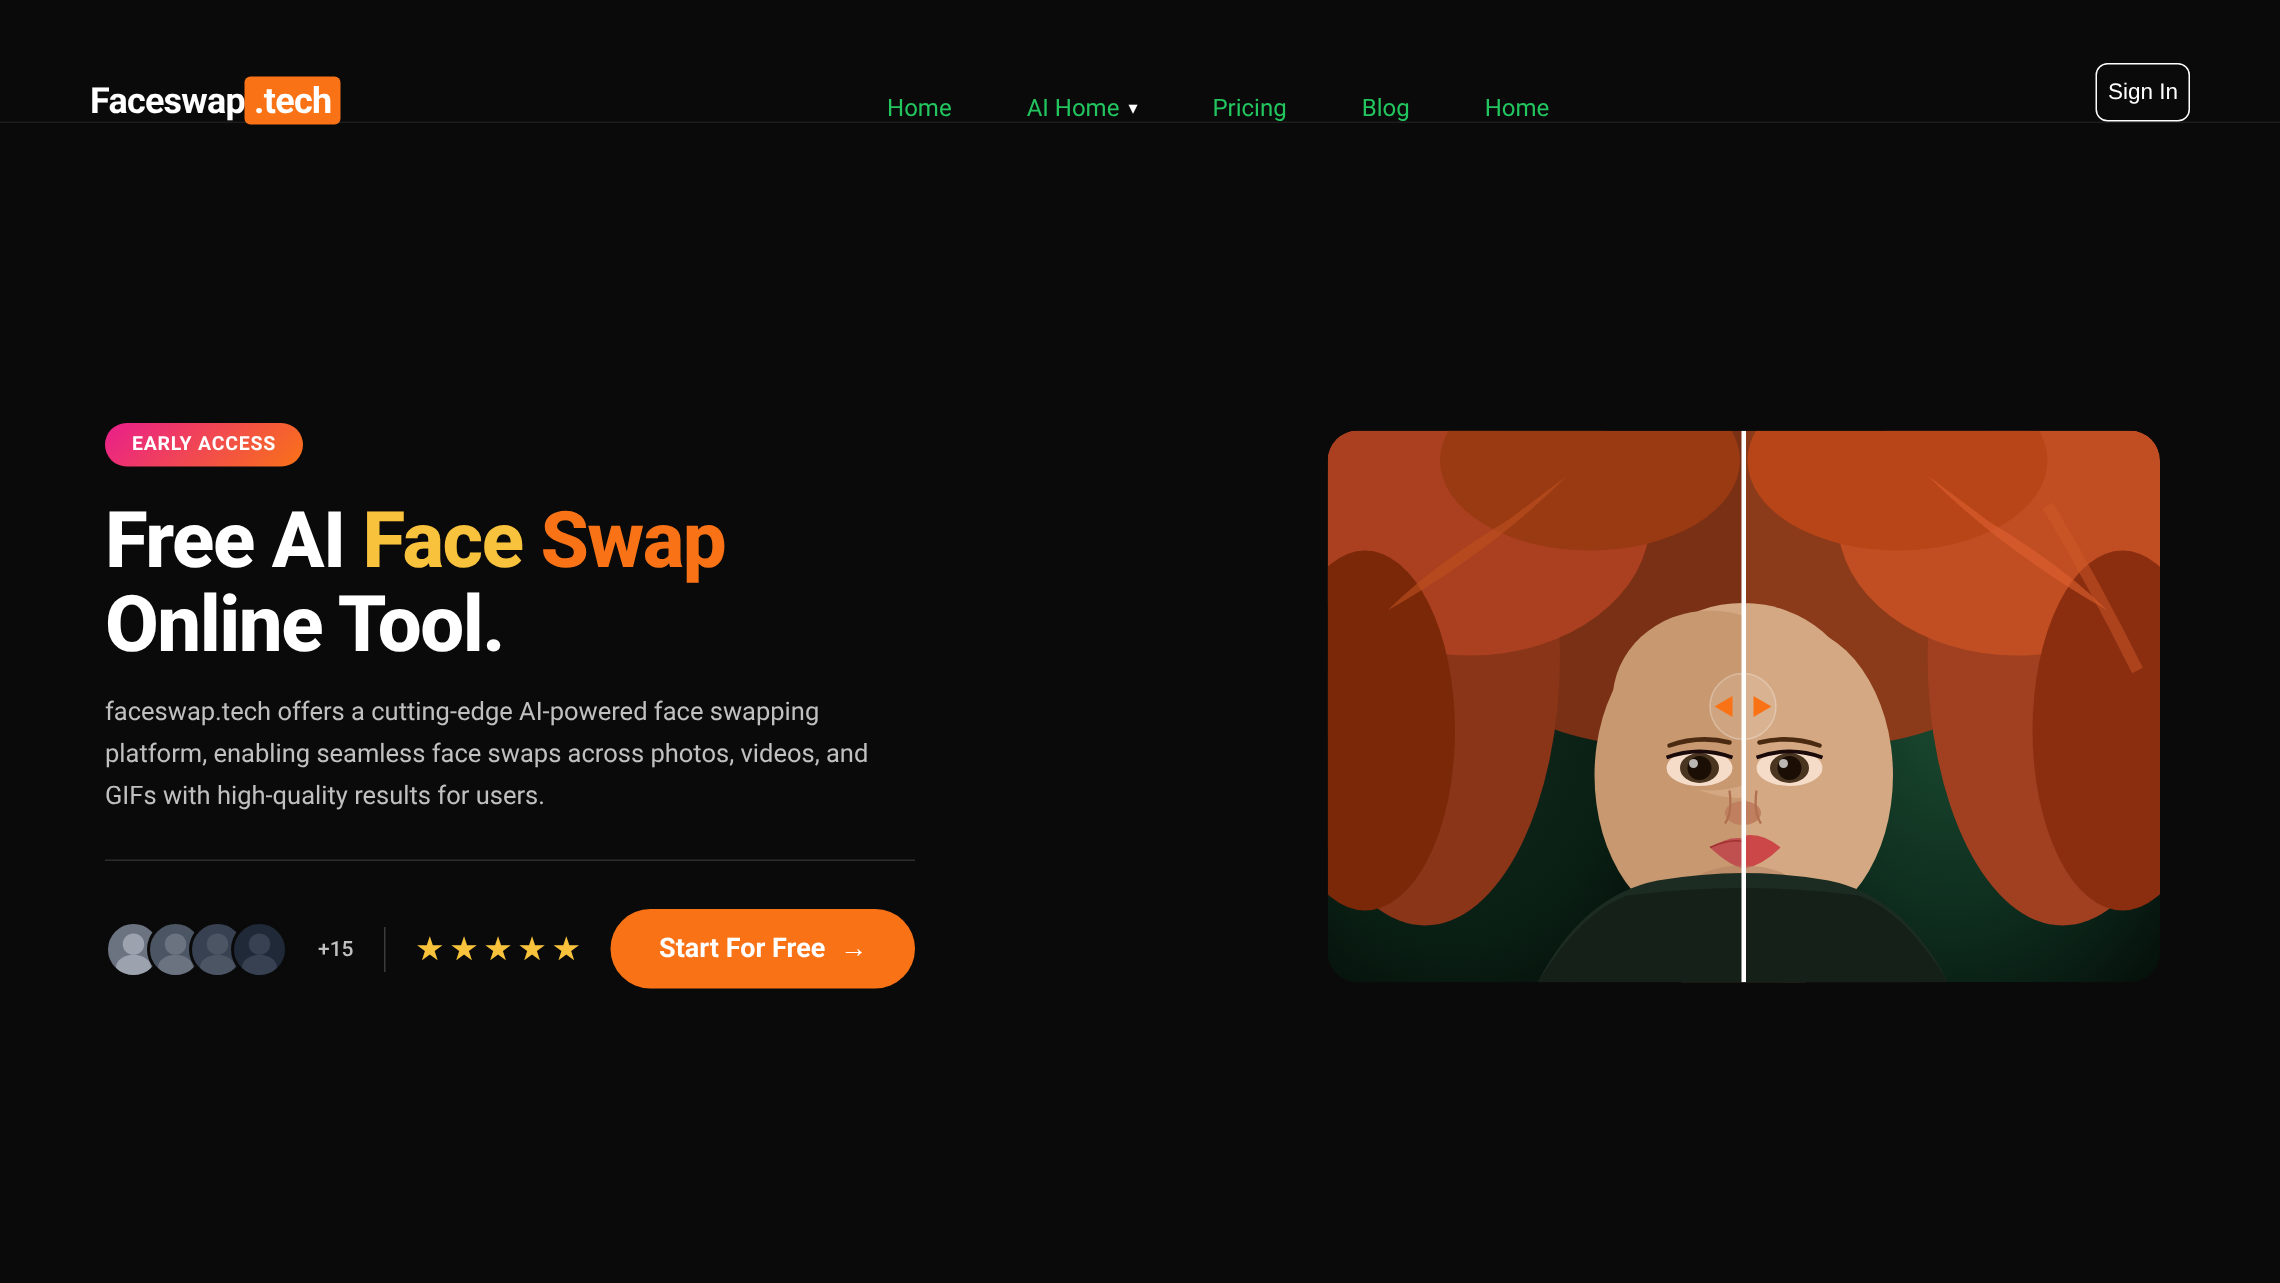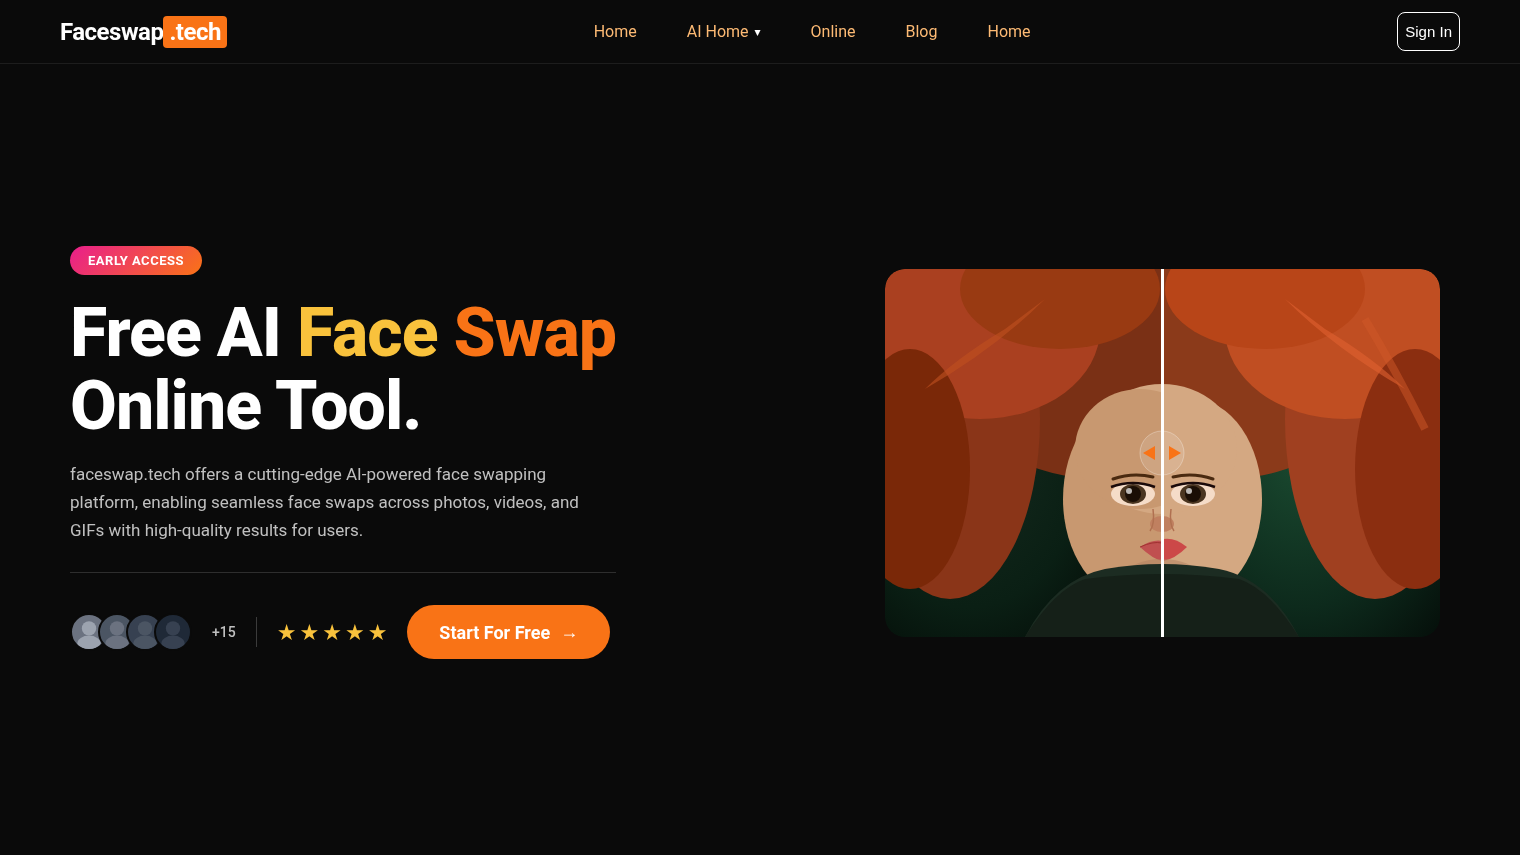--- a/index.html
+++ b/index.html
@@ -9,24 +9,24 @@
       color: #ffffff;
       font-family: -apple-system, BlinkMacSystemFont, 'Segoe UI', Roboto, sans-serif;
       width: 1520px;
       min-height: 855px;
       overflow-x: hidden;
     }
 
     
     .navbar {
       display: flex;
-      align-items: center;
+      align-items: flex-end;
       justify-content: space-between;
       padding: 0 60px;
-      height: 64px;
+      height: 82px;
       border-bottom: 1px solid rgba(255,255,255,0.08);
     }
 
     .logo {
       font-size: 24px;
       font-weight: 700;
       color: #ffffff;
       letter-spacing: -0.5px;
     }
 
@@ -38,21 +38,21 @@
     }
 
     .nav-links {
       display: flex;
       align-items: center;
       gap: 50px;
       list-style: none;
     }
 
     .nav-links li a {
-      color: #fdba74;
+      color: #22c55e;
       text-decoration: none;
       font-size: 16px;
       font-weight: 400;
     }
 
     .nav-ai-tools {
       display: flex;
       align-items: center;
       gap: 6px;
       cursor: pointer;
@@ -94,21 +94,21 @@
       font-size: 13px;
       font-weight: 700;
       padding: 7px 18px;
       border-radius: 50px;
       letter-spacing: 0.5px;
       margin-bottom: 22px;
       text-transform: uppercase;
     }
 
     .hero-title {
-      font-size: 68px;
+      font-size: 52px;
       font-weight: 800;
       line-height: 1.08;
       margin-bottom: 16px;
       letter-spacing: -1px;
     }
 
     .hero-title .white { color: #ffffff; }
     .hero-title .yellow { color: #f9c23c; }
     .hero-title .orange { color: #f97316; }
 
@@ -235,21 +235,21 @@
     <li>
       <a href="#">Home</a>
     </li>
     <li>
       <div class="nav-ai-tools">
         <a href="#">AI Home</a>
         <span class="chevron">▾</span>
       </div>
     </li>
     <li>
-      <a href="#">Online</a>
+      <a href="#">Pricing</a>
     </li>
     <li>
       <a href="#">Blog</a>
     </li>
     <li>
       <a href="#">Home</a>
     </li>
   </ul>
 
   <button class="sign-in-btn">Sign In</button>

